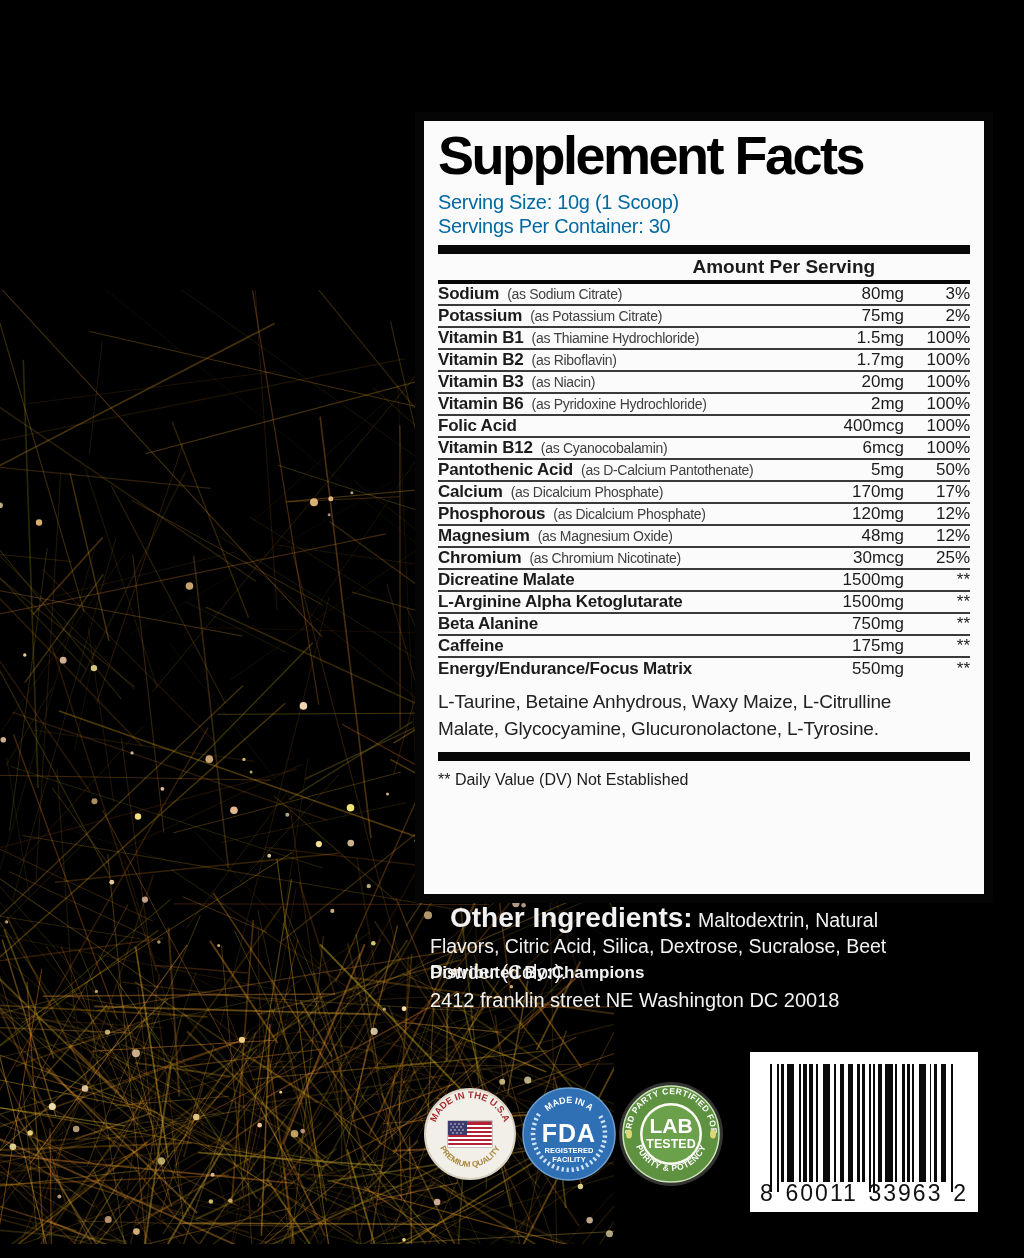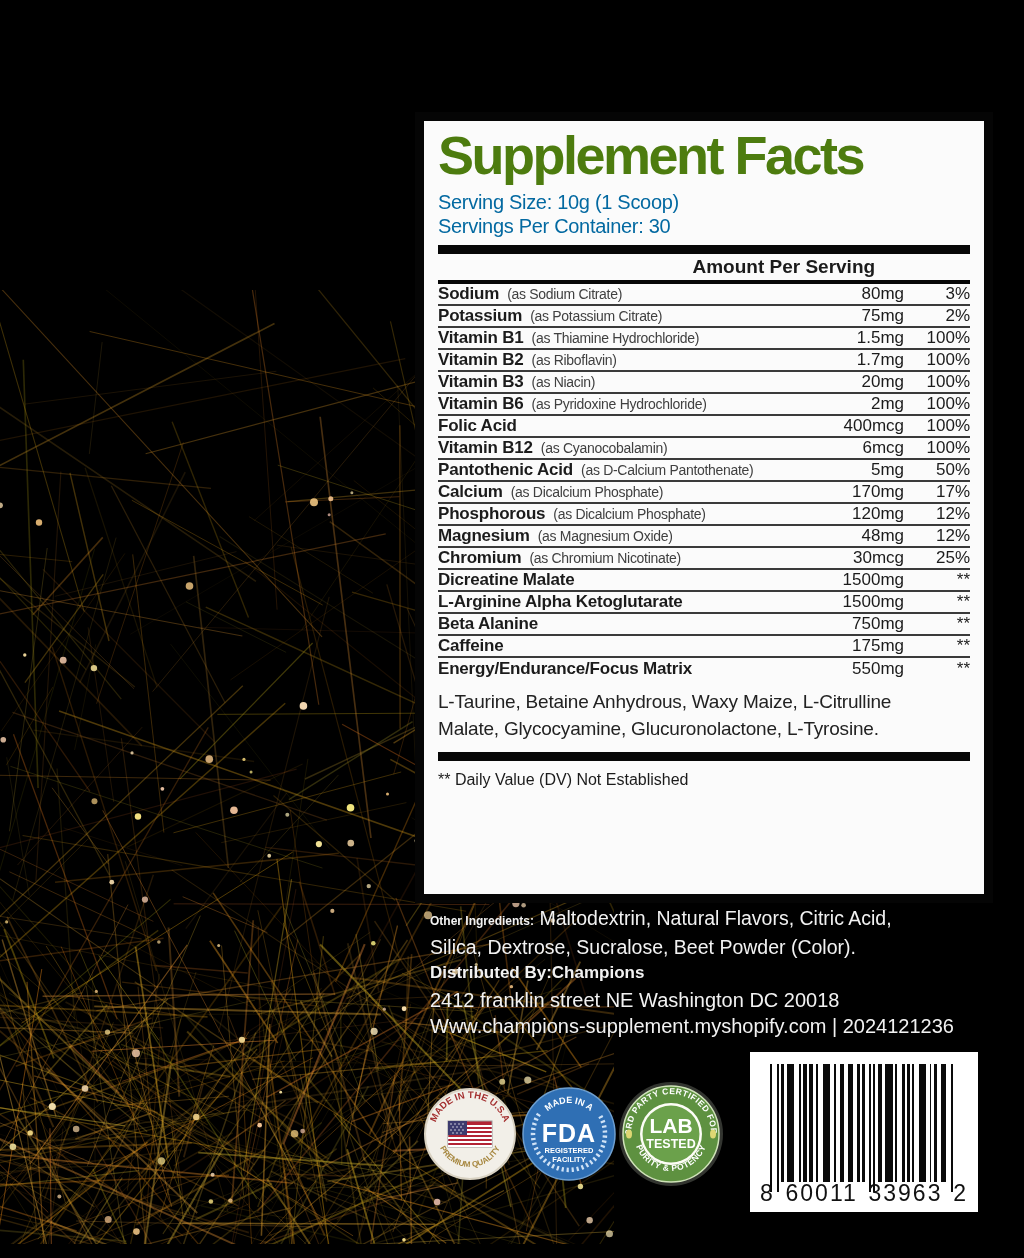--- a/index.html
+++ b/index.html
@@ -3,38 +3,38 @@
 <meta charset="utf-8">
 <style>
   html,body{margin:0;padding:0;background:#000;}
   .stage{position:relative;width:1024px;height:1258px;background:#000;overflow:hidden;
          font-family:"Liberation Sans",sans-serif;}
   #sparks{position:absolute;left:0;top:0;}
 
   
   .panel{position:absolute;left:415px;top:112px;width:578px;height:791px;box-sizing:border-box;
          border:9px solid #050505;background:#fbfbfb;padding:5px 14px 8px;overflow:hidden;color:#1b1b1b;}
-  .panel h1{font-size:54px;line-height:58px;margin:0 0 6px;font-weight:bold;letter-spacing:-2.5px;color:#4d7c0f;}
+  .panel h1{font-size:54px;line-height:58px;margin:0 0 6px;font-weight:bold;letter-spacing:-2.5px;color:#000000;}
   .serv{font-size:20px;line-height:24px;letter-spacing:-0.3px;color:#0369a1;}
   .bar{background:#070707;}
   .bar.thick{height:9px;margin-top:7px;}
   .bar.med{height:4px;}
   .amount-header{font-size:19px;font-weight:bold;line-height:26px;height:26px;text-align:center;padding-left:30%;}
   .row{height:22px;box-sizing:border-box;border-bottom:2px solid #3a3a3a;display:flex;align-items:center;}
   .row:last-child{border-bottom:none;}
   .rn{font-weight:bold;font-size:17px;letter-spacing:-0.2px;white-space:nowrap;}
   .rd{font-size:14px;margin-left:8px;letter-spacing:-0.3px;white-space:nowrap;color:#404040;}
   .ra{margin-left:auto;font-size:17px;min-width:100px;text-align:right;white-space:nowrap;}
   .rp{width:66px;text-align:right;font-size:17px;white-space:nowrap;}
   .matrix{font-size:19px;line-height:27px;margin:8px 0 10px;color:#222;letter-spacing:-0.2px;max-width:97%;}
   .footnote{font-size:16px;line-height:24px;margin-top:7px;color:#1b1b1b;}
 
   
   .other{position:absolute;left:430px;top:905px;width:505px;margin:0;font-size:19.5px;line-height:26px;color:#f2f2f2;}
-  .other b{font-size:12px;}
+  .other b{font-size:28px;margin-left:20px;}
   .dist{position:absolute;left:430px;top:960px;font-size:20px;line-height:26.5px;color:#f2f2f2;}
   .distb{font-weight:bold;font-size:17px;}
 
   
   .badge{position:absolute;}
 
   
   .barcode{position:absolute;left:750px;top:1052px;width:228px;height:160px;background:#fff;}
   .bars{position:absolute;left:20px;top:12px;width:188px;height:130px;}
   .bc-bar{position:absolute;top:0;background:#0a0a0a;}
@@ -828,21 +828,20 @@
     <p class="matrix">L-Taurine, Betaine Anhydrous, Waxy Maize,  L-Citrulline Malate, Glycocyamine, Glucuronolactone, L-Tyrosine.</p>
     <div class="bar thick"></div>
     <div class="footnote">** Daily Value (DV) Not Established</div>
   </section>
 
   <p class="other"><b>Other Ingredients:</b><span> Maltodextrin, Natural Flavors, Citric Acid, Silica, Dextrose, Sucralose, Beet Powder (Color).</span></p>
 
   <div class="dist">
     <div class="distb">Distributed By:Champions</div>
     <div>2412 franklin street NE Washington DC 20018</div>
-    <div>Www.champions-supplement.myshopify.com | 2024121236</div>
   </div>
 
   <svg class="badge" style="left:424px;top:1088px;" width="92" height="92" viewBox="0 0 92 92">
     <circle cx="46" cy="46" r="45" fill="#f2efe8"></circle>
     <circle cx="46" cy="46" r="45" fill="none" stroke="#d9d2c2" stroke-width="2"></circle>
     <defs>
       <path id="usaTop" d="M 10,46 A 36,36 0 0 1 82,46"></path>
       <path id="usaBot" d="M 13,46 A 33,33 0 0 0 79,46"></path>
     </defs>
     <text font-size="9.5" font-weight="bold" fill="#a43131">

